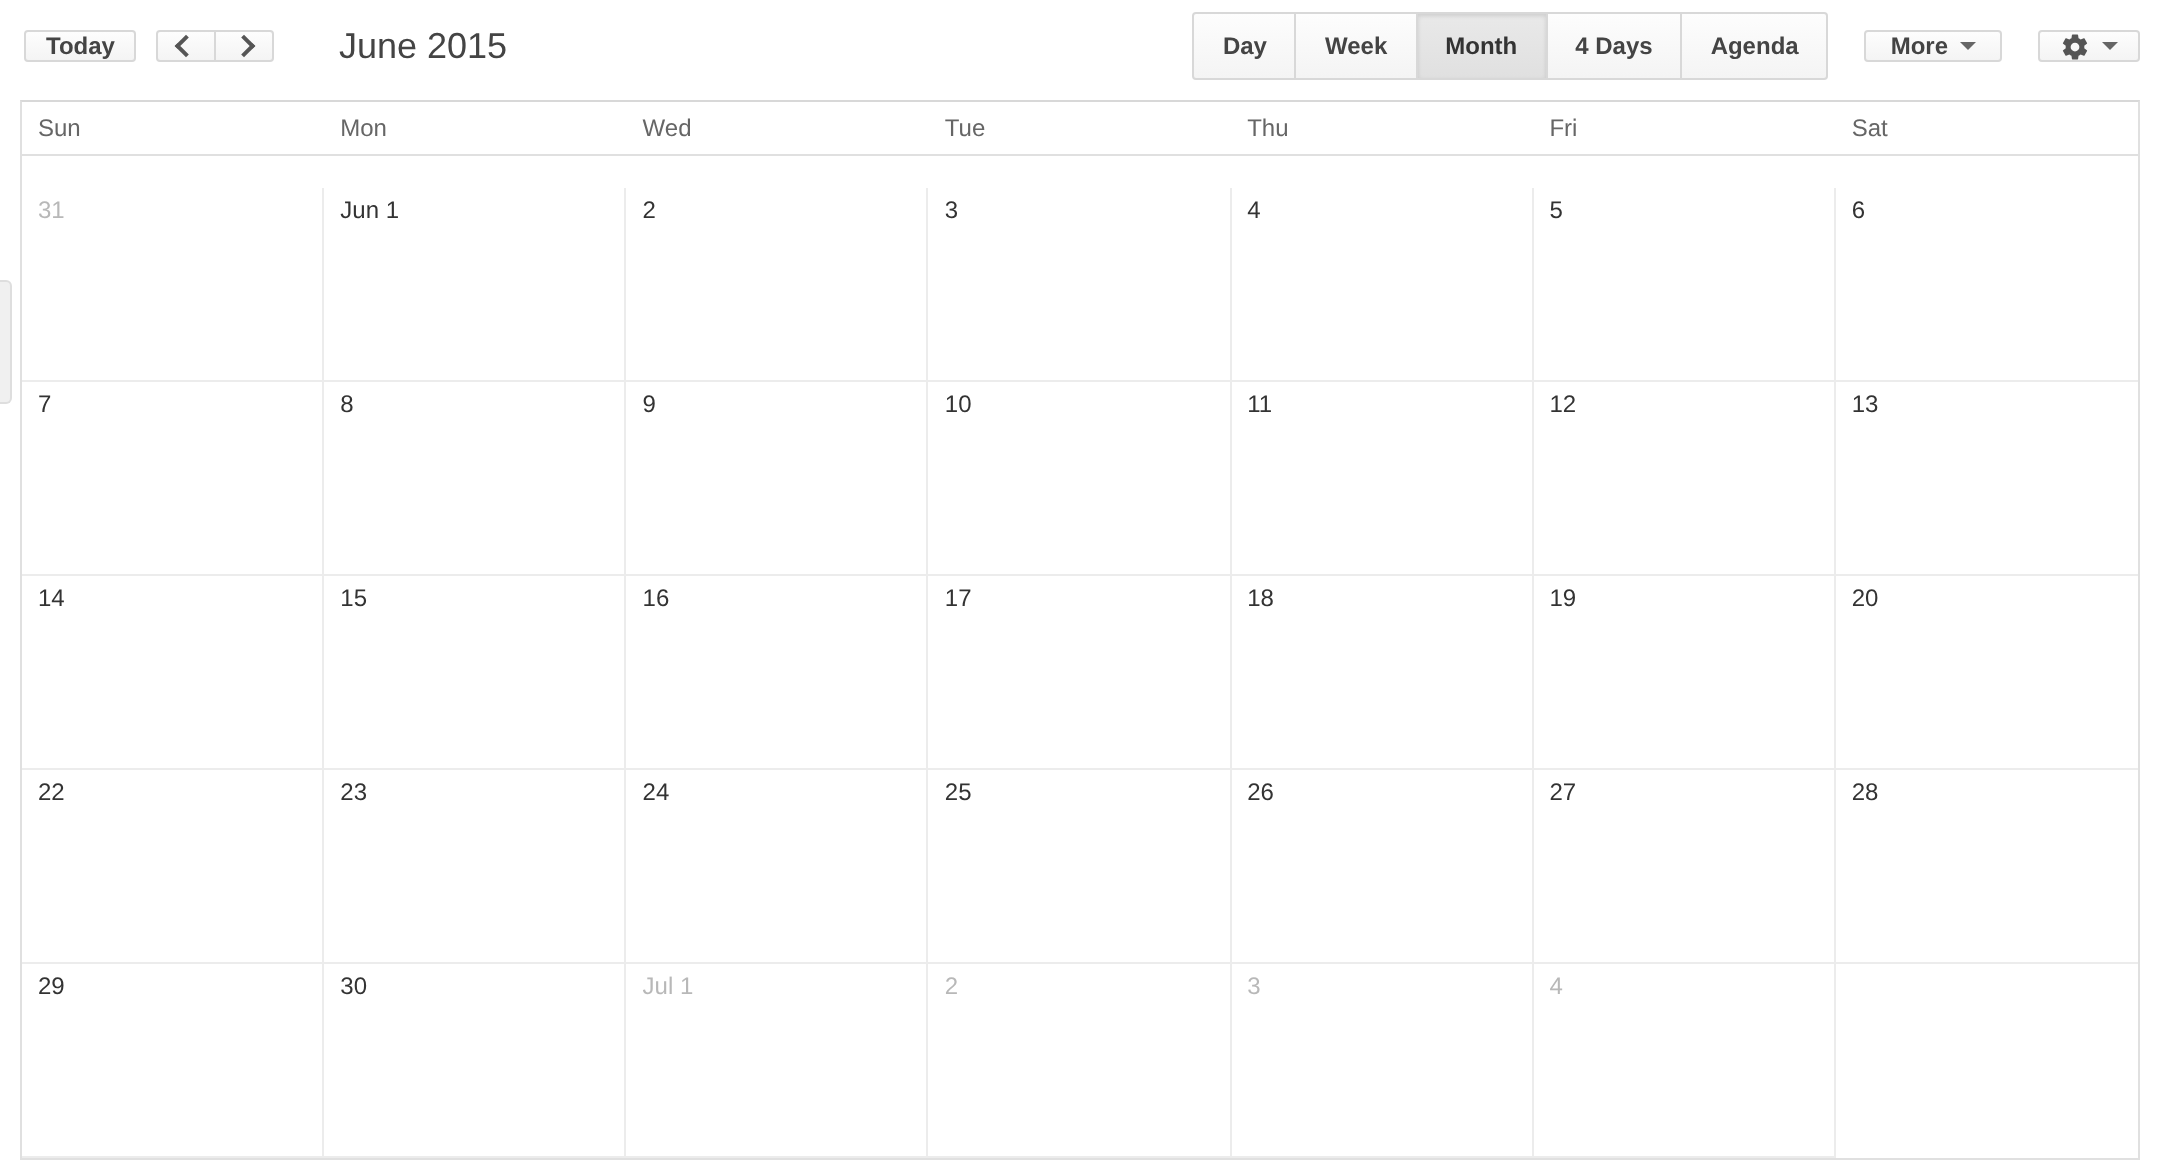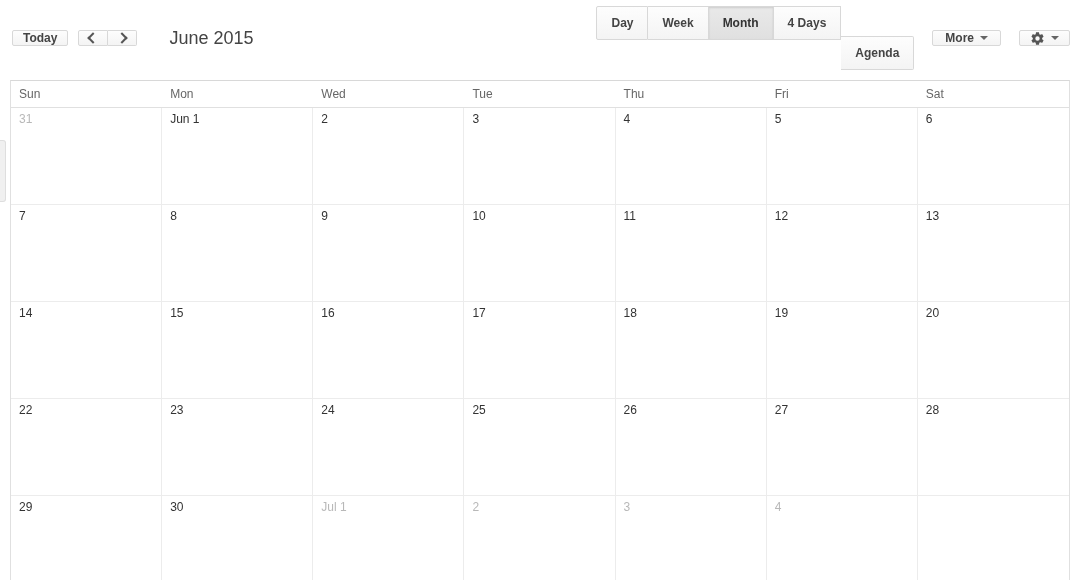--- a/index.html
+++ b/index.html
@@ -42,21 +42,21 @@
   .title {
     margin-left:26px;
     font-size:18px;
     color:#444;
     font-weight:normal;
   }
   .spacer { flex:1 1 auto; }
   .view-switch { display:flex; }
   .view-switch .btn { border-radius:0; border-left:none; font-weight:bold; font-size:12px; padding:16px 14px;}
   .view-switch .btn:first-child { border-left:1px solid #d8d8d8; border-radius:2px 0 0 2px; }
-  .view-switch .btn:last-child  { border-radius:0 2px 2px 0;margin-top:30px; }
+  .view-switch .btn:last-child  { border-radius:0 2px 2px 0; }
   .view-switch .btn.active {
     background:linear-gradient(#e9e9e9,#e0e0e0);
     box-shadow:inset 0 1px 2px rgba(0,0,0,.12);
     color:#333;
   }
   .more-btn { margin-left:12px; padding:0 12px; }
   .more-btn .caret, .gear-btn .caret {
     margin-left:6px; width:0; height:0;
     border-left:4px solid transparent;
     border-right:4px solid transparent;
@@ -70,21 +70,21 @@
     border:1px solid #e0e0e0;
     border-top:1px solid #d8d8d8;
   }
   .dow-row { display:grid; grid-template-columns:repeat(7,1fr); }
   .dow {
     padding:6px 8px;
     font-size:12px;
     color:#666;
     border-bottom:1px solid #e0e0e0;
   }
-  .grid { display:grid; grid-template-columns:repeat(7,1fr); grid-auto-rows:97px; }
+  .grid { display:grid; grid-template-columns:repeat(7,1fr); grid-auto-rows:97px;margin-top:16px; }
   .cell {
     border-right:1px solid #ececec;
     border-bottom:1px solid #ececec;
     padding:4px 8px;
     font-size:12px;
     color:#333;
     cursor:pointer;
     background:#fff;
   }
   .cell:nth-child(7n) { border-right:none; }

